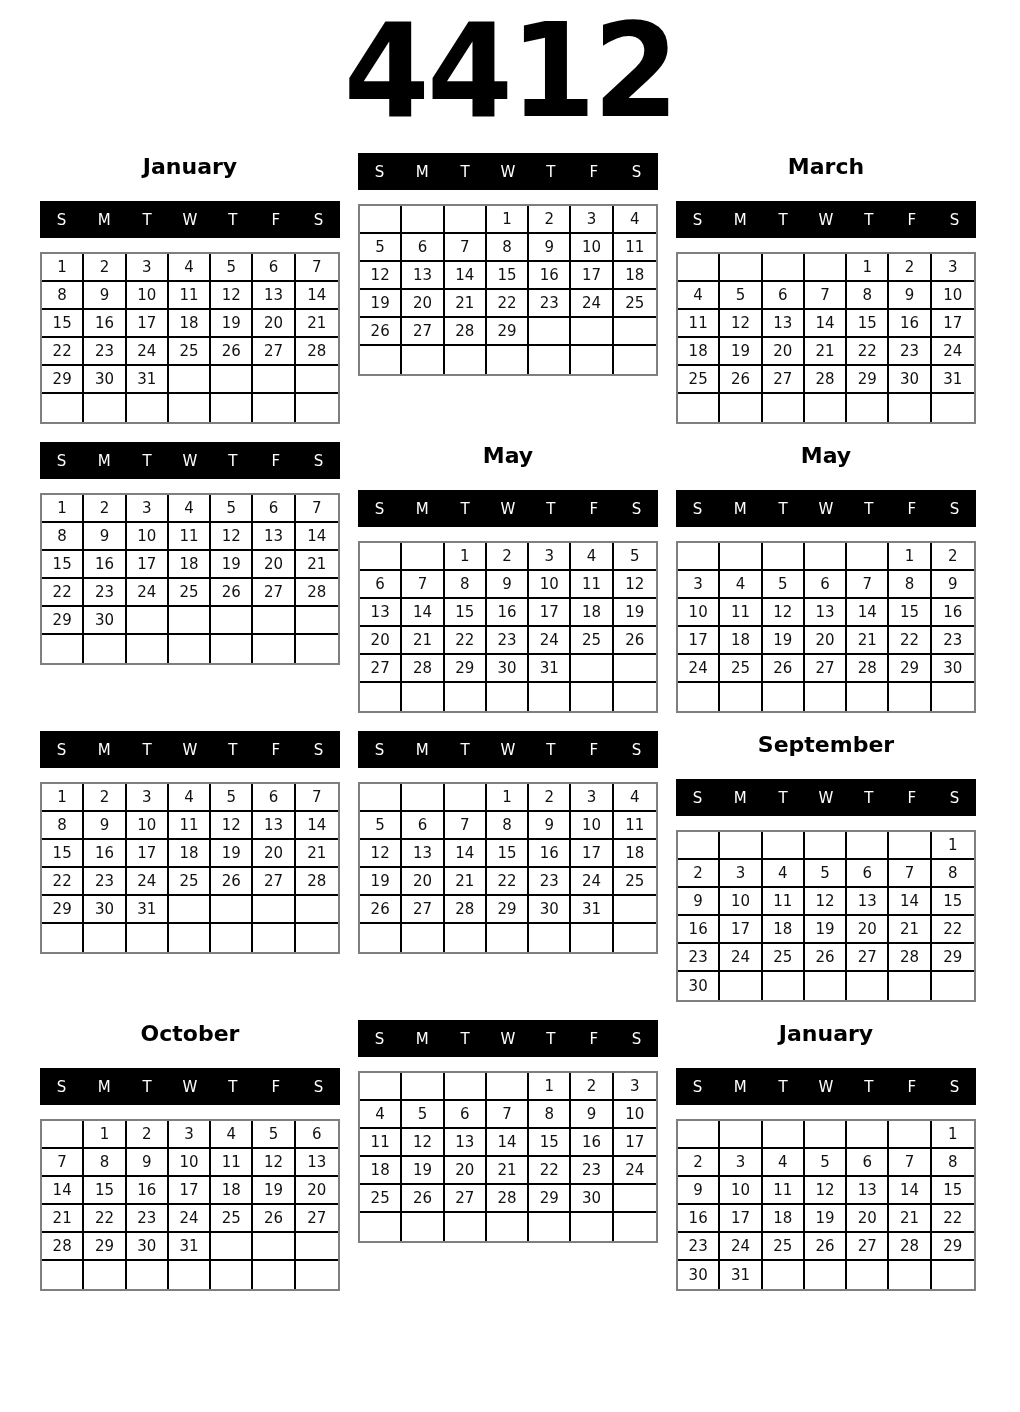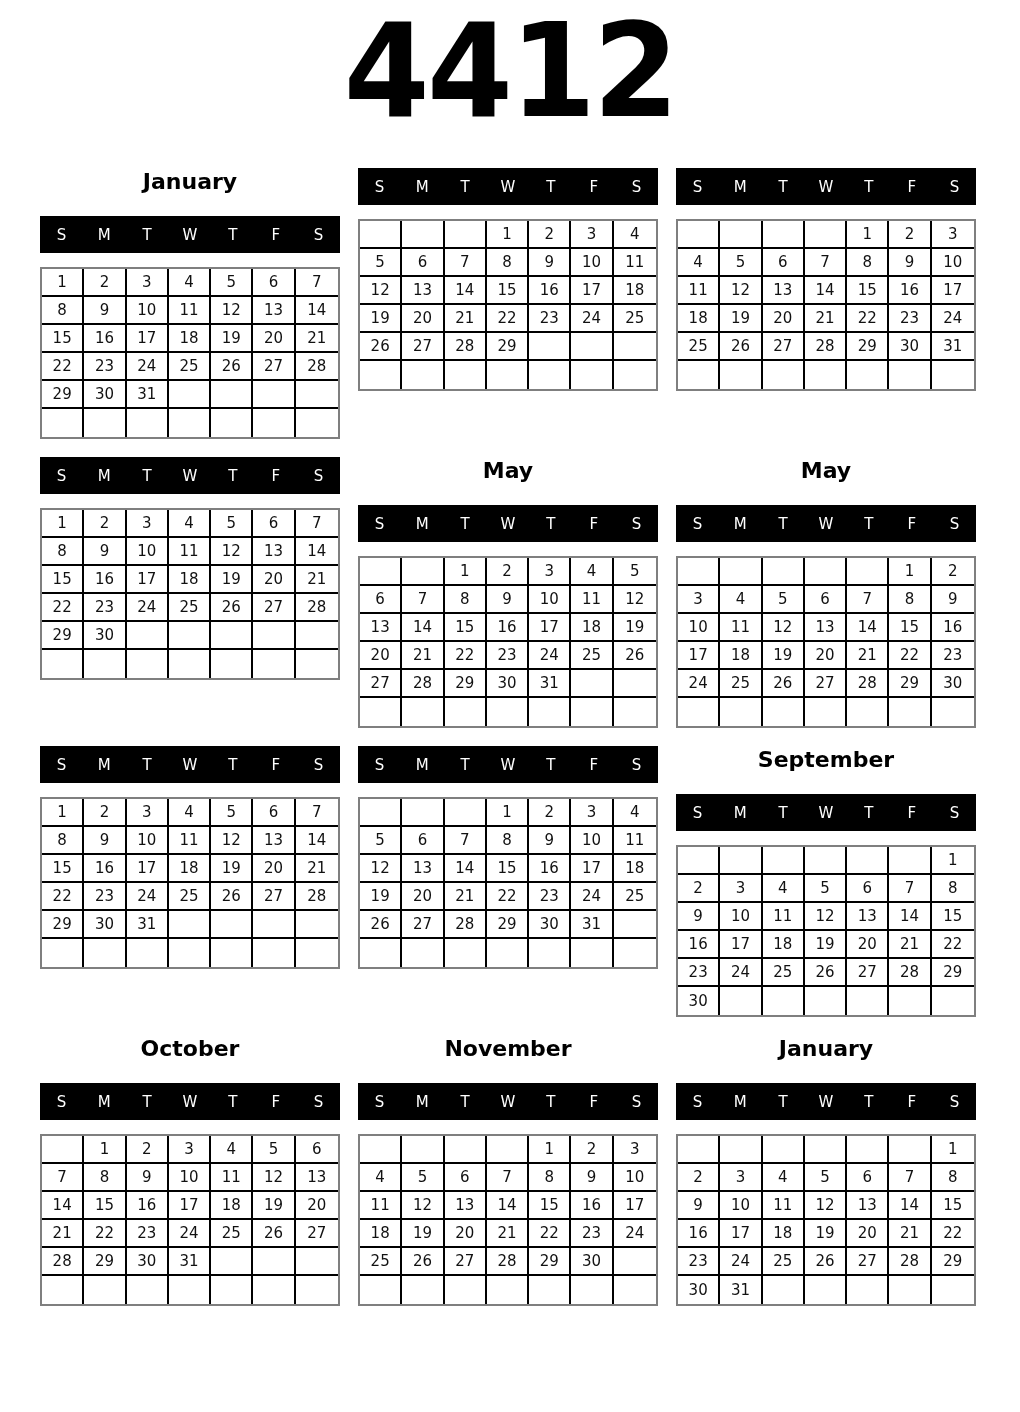--- a/index.html
+++ b/index.html
@@ -22,21 +22,21 @@
     padding-top:6px;
     height:130px; line-height:130px;
     text-align:center;
     font-size:130px; font-weight:bold;
     letter-spacing:-3px;
     transform:scaleX(0.95);
     transform-origin:center;
     color:#000;
   }
   .months{
-    margin-top:38px;
+    margin-top:23px;
     padding:0 40px;
     display:grid;
     grid-template-columns:repeat(3,300px);
     column-gap:20px;
     row-gap:7px;
     gap:18px;
   }
   .month{ width:300px; }
   .month-name{
     height:28px; line-height:28px;
@@ -186,20 +186,21 @@
           <div class="day-cell"></div>
           <div class="day-cell"></div>
           <div class="day-cell"></div>
           <div class="day-cell"></div>
           <div class="day-cell"></div>
           <div class="day-cell"></div>
         </div>
   </section>
 
   <section class="month">
+    <h2 class="month-name">March</h2>
     <div class="weekday-bar">
           <span>S</span>
           <span>M</span>
           <span>T</span>
           <span>W</span>
           <span>T</span>
           <span>F</span>
           <span>S</span>
         </div>
     <div class="day-grid">
@@ -638,21 +639,20 @@
           <div class="day-cell"></div>
           <div class="day-cell"></div>
           <div class="day-cell"></div>
           <div class="day-cell"></div>
           <div class="day-cell"></div>
           <div class="day-cell"></div>
         </div>
   </section>
 
   <section class="month">
-    <h2 class="month-name">November</h2>
     <div class="weekday-bar">
           <span>S</span>
           <span>M</span>
           <span>T</span>
           <span>W</span>
           <span>T</span>
           <span>F</span>
           <span>S</span>
         </div>
     <div class="day-grid">

